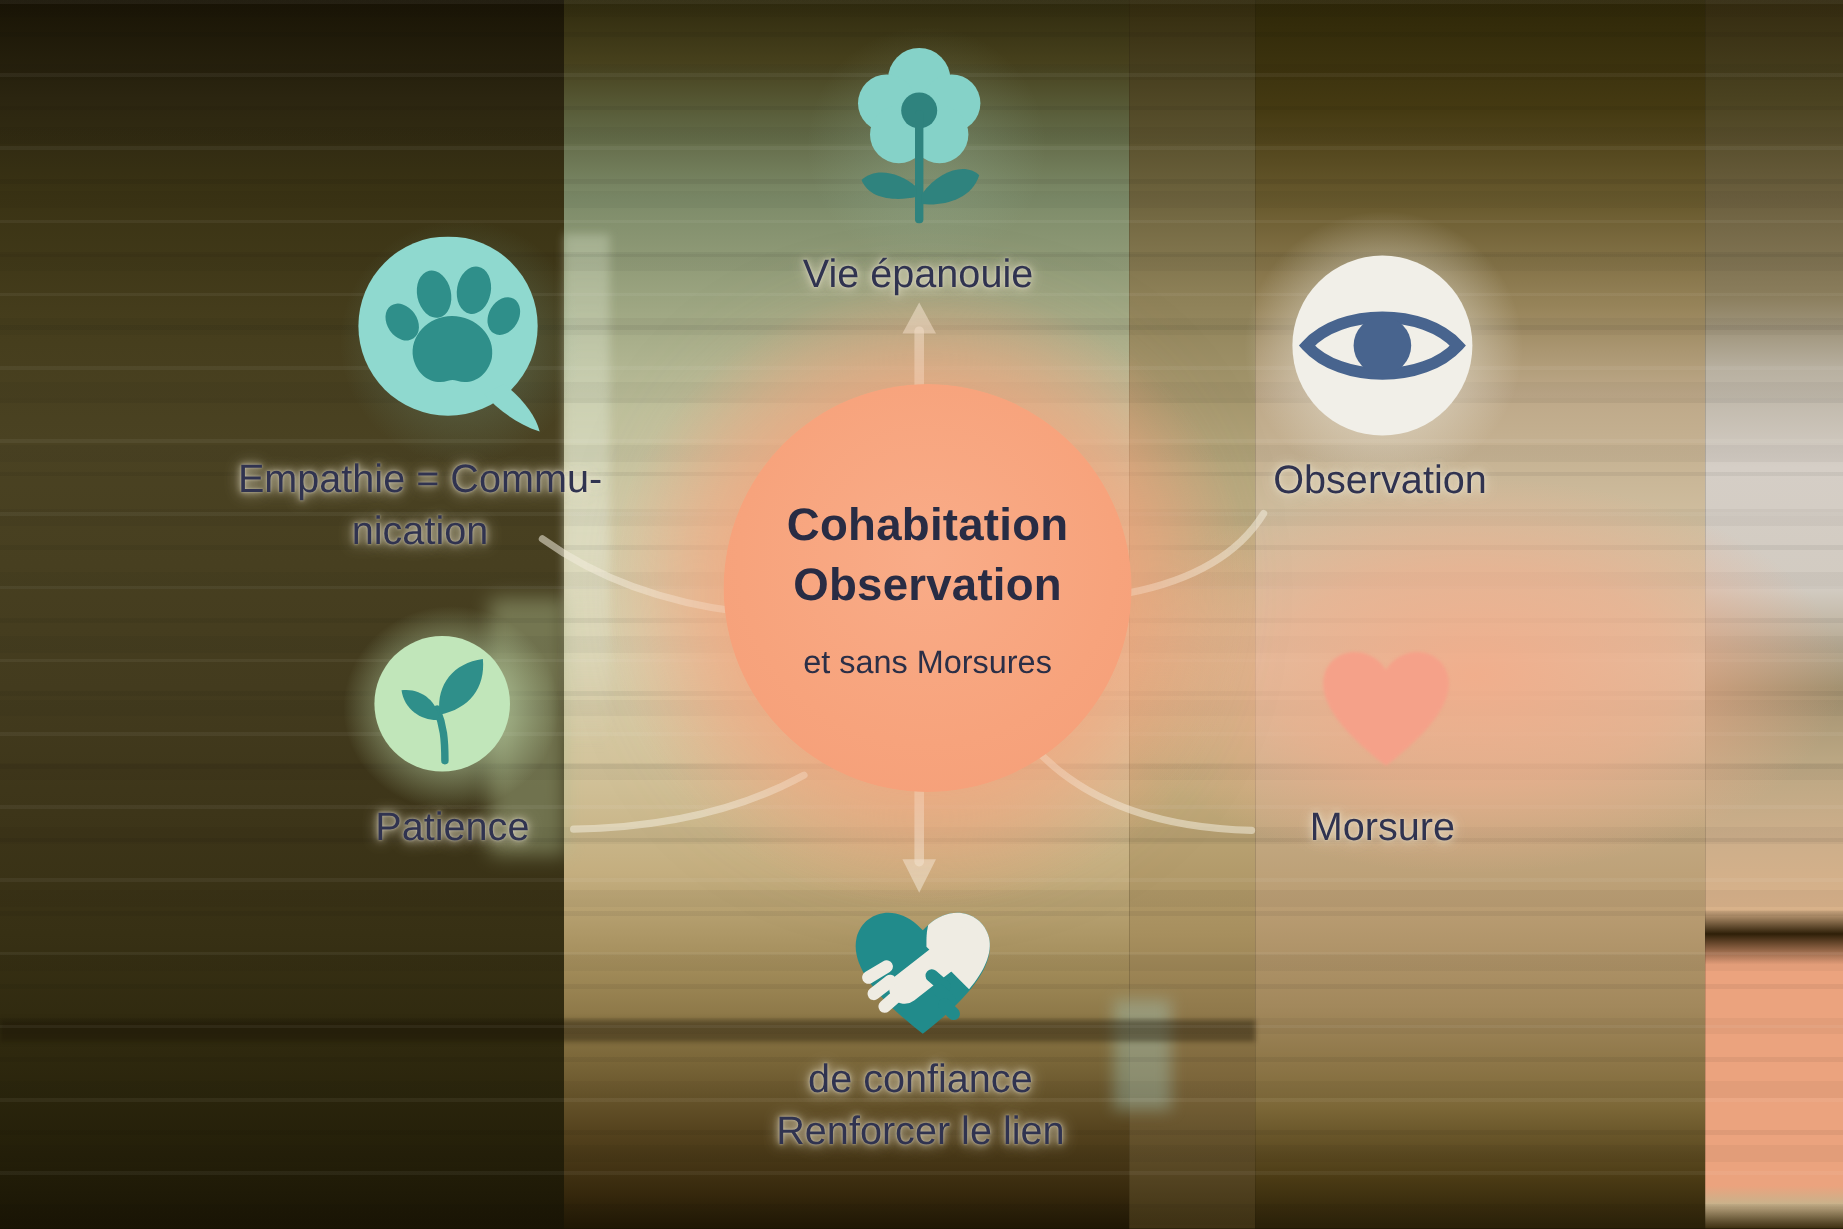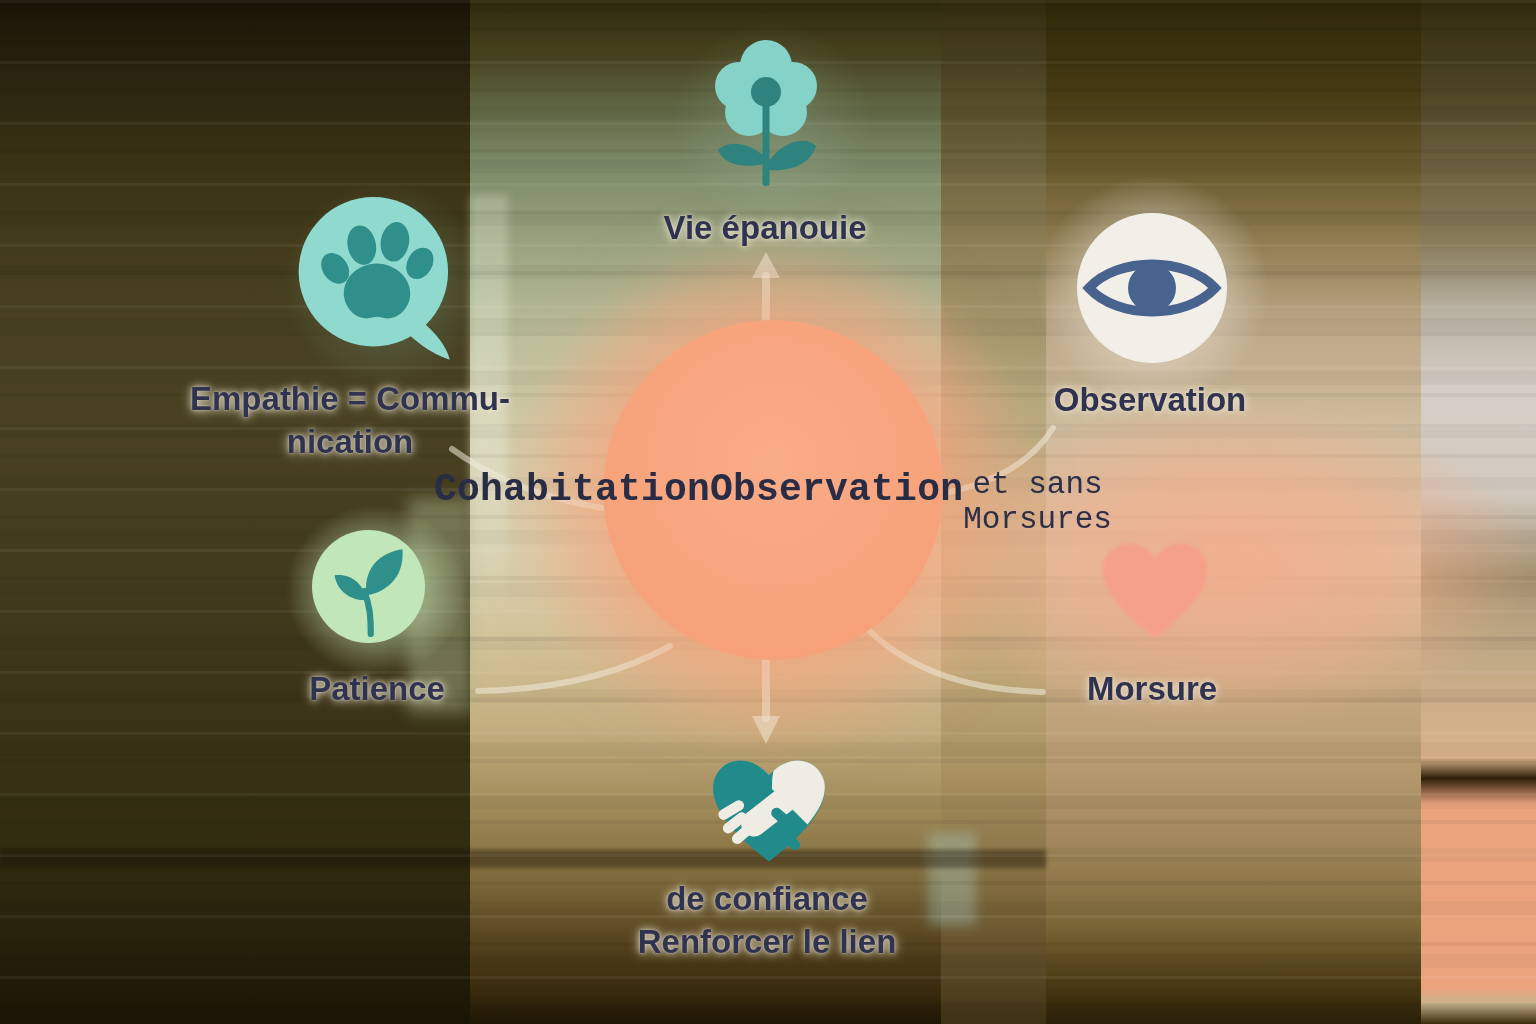--- a/index.html
+++ b/index.html
@@ -55,26 +55,26 @@
     background:radial-gradient(closest-side,rgba(175,215,195,.22),rgba(175,215,195,0));}
   
   .connectors{left:0;top:0;width:1536px;height:1024px;filter:blur(.6px);}
   .connectors path{stroke:#F2EDDC;stroke-opacity:.55;fill:none;stroke-linecap:round;stroke-width:6;}
   .connectors path.head{fill:#F2EDDC;fill-opacity:.55;stroke:none;}
   .connectors path.shaft{stroke-width:8;}
   
   .center-circle{left:603px;top:320px;width:340px;height:340px;border-radius:50%;
     background:radial-gradient(circle at 50% 42%, #F9AC88 0%, #F7A37C 60%, #F49E78 100%);
     box-shadow:0 0 80px 40px rgba(246,163,123,.5);
-    display:flex;position:absolute;flex-direction:row;align-items:center;justify-content:center;text-align:center;font-family:Liberation Mono, monospace;}
+    display:flex;position:absolute;flex-direction:column;align-items:center;justify-content:center;text-align:center;}
   .center-circle div{position:static;}
   .c-title{font-size:38px;font-weight:700;color:#282C44;line-height:50px;letter-spacing:.2px;}
-  .c-sub{font-size:31px;font-weight:500;color:#2B2F47;margin-top:24px;}
-  
-  .lbl{font-size:33px;font-weight:700;color:#303350;text-align:center;line-height:43px;
+  .c-sub{font-size:27px;font-weight:500;color:#2B2F47;margin-top:24px;}
+  
+  .lbl{font-size:33px;font-weight:400;color:#303350;text-align:center;line-height:43px;
     text-shadow:0 0 2px rgba(238,231,210,.6),0 1px 12px rgba(238,231,210,.85),0 0 6px rgba(238,231,210,.7);}
   .lbl span{position:static;display:block;}
   .lbl-vie{left:565px;top:206px;width:400px;}
   .lbl-morsure{left:130px;top:377px;width:440px;}
   .lbl-observation{left:950px;top:378px;width:400px;}
   .lbl-patience{left:177px;top:667px;width:400px;}
   .lbl-empathie{left:952px;top:667px;width:400px;}
   .lbl-renforcer{left:567px;top:877px;width:400px;}
   
   .icon-flower{left:706px;top:38px;width:120px;height:152px;}

